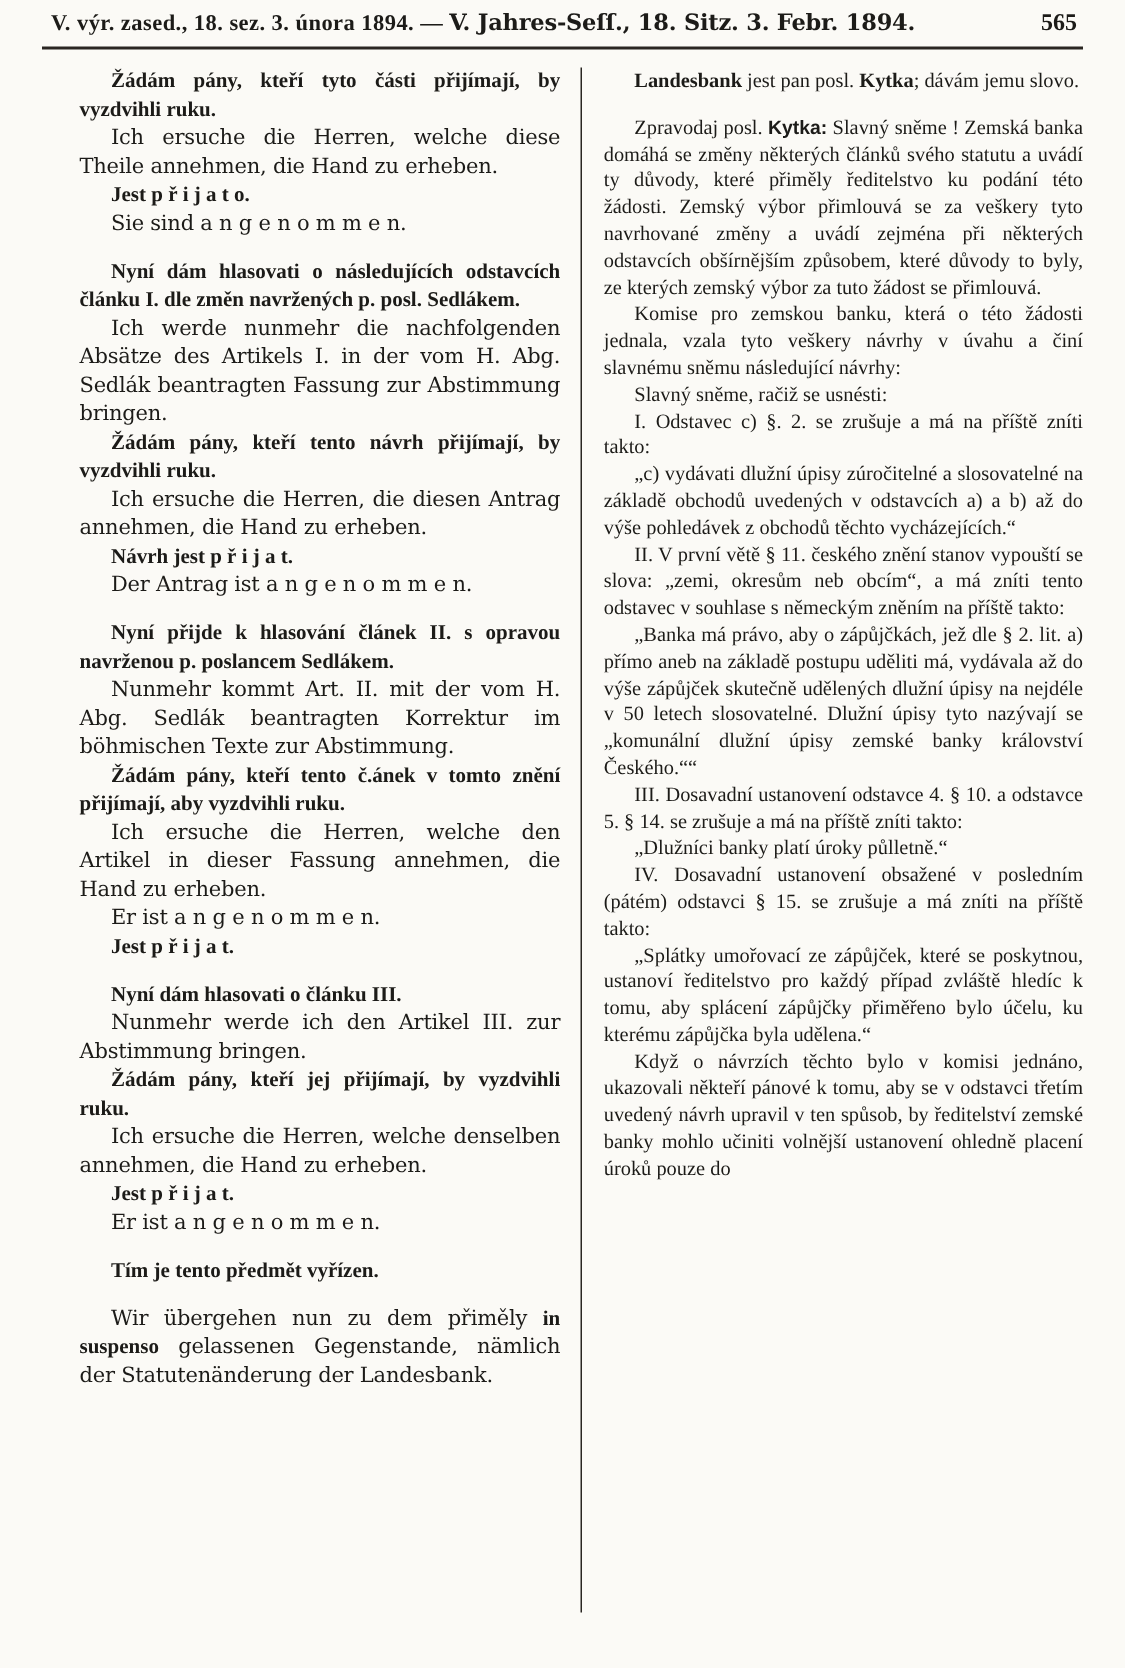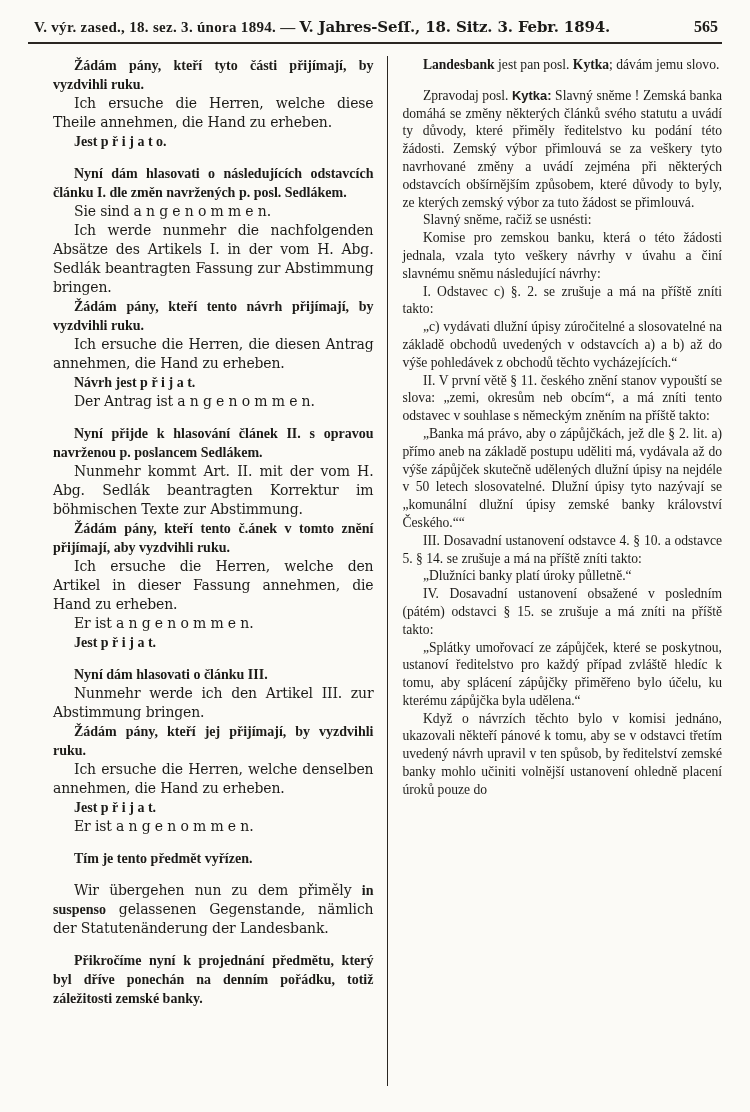--- a/index.html
+++ b/index.html
@@ -4,21 +4,21 @@
 <style>
   html,body{margin:0;padding:0;}
   body{
     width:750px;height:1112px;overflow:hidden;
     background:#f4f2ec;
     font-family:"Liberation Serif","DejaVu Serif",serif;
     color:#1c1b18;
   }
   .page{
     width:750px;height:1112px;background:#fbfaf6;
-    box-sizing:border-box;padding:14px 28px 0 28px;
+    box-sizing:border-box;padding:2px 28px 0 28px;
     position:relative;
   }
   
   .header{
     display:flex;align-items:baseline;justify-content:space-between;
     border-bottom:2px solid #2a2622;
     padding:4px 4px 6px 6px;
   }
   .header .session{font-size:15px;font-weight:bold;letter-spacing:.3px;white-space:nowrap;}
   .header .session .de{font-weight:bold;}
@@ -50,48 +50,47 @@
       <span class="de">V. Jahres-Seſſ., 18. Sitz. 3. Febr. 1894.</span>
     </div>
     <div class="pageno">565</div>
   </div>
 
   <div class="cols">
     <div class="col col-left">
         <p class="para"><span class="cz-b">Žádám pány, kteří tyto části přijímají, by vyzdvihli ruku.</span></p>
         <p class="para"><span class="de">Ich ersuche die Herren, welche diese Theile annehmen, die Hand zu erheben.</span></p>
         <p class="para"><span class="cz-b">Jest p ř i j a t o.</span></p>
+        <p class="para"><span class="de">Sie sind a n g e n o m m e n.</span></p>
         <p class="para gap"><span class="cz-b">Nyní dám hlasovati o následujících odstavcích článku I. dle změn navržených p. posl. Sedlákem.</span></p>
-        <p class="para"><span class="de">Sie sind a n g e n o m m e n.</span></p>
         <p class="para"><span class="de">Ich werde nunmehr die nachfolgenden Absätze des Artikels I. in der vom H. Abg. Sedlák beantragten Fassung zur Abstimmung bringen.</span></p>
         <p class="para"><span class="cz-b">Žádám pány, kteří tento návrh přijímají, by vyzdvihli ruku.</span></p>
         <p class="para"><span class="de">Ich ersuche die Herren, die diesen Antrag annehmen, die Hand zu erheben.</span></p>
         <p class="para"><span class="cz-b">Návrh jest p ř i j a t.</span></p>
         <p class="para"><span class="de">Der Antrag ist a n g e n o m m e n.</span></p>
         <p class="para gap"><span class="cz-b">Nyní přijde k hlasování článek II. s opravou navrženou p. poslancem Sedlákem.</span></p>
         <p class="para"><span class="de">Nunmehr kommt Art. II. mit der vom H. Abg. Sedlák beantragten Korrektur im böhmischen Texte zur Abstimmung.</span></p>
         <p class="para"><span class="cz-b">Žádám pány, kteří tento č.ánek v tomto znění přijímají, aby vyzdvihli ruku.</span></p>
         <p class="para"><span class="de">Ich ersuche die Herren, welche den Artikel in dieser Fassung annehmen, die Hand zu erheben.</span></p>
         <p class="para"><span class="de">Er ist a n g e n o m m e n.</span></p>
         <p class="para"><span class="cz-b">Jest p ř i j a t.</span></p>
         <p class="para gap"><span class="cz-b">Nyní dám hlasovati o článku III.</span></p>
         <p class="para"><span class="de">Nunmehr werde ich den Artikel III. zur Abstimmung bringen.</span></p>
         <p class="para"><span class="cz-b">Žádám pány, kteří jej přijímají, by vyzdvihli ruku.</span></p>
         <p class="para"><span class="de">Ich ersuche die Herren, welche denselben annehmen, die Hand zu erheben.</span></p>
         <p class="para"><span class="cz-b">Jest p ř i j a t.</span></p>
         <p class="para"><span class="de">Er ist a n g e n o m m e n.</span></p>
         <p class="para gap"><span class="cz-b">Tím je tento předmět vyřízen.</span></p>
         <p class="para gap"><span class="de">Wir übergehen nun zu dem přiměly </span><span class="cz-b">in suspenso</span><span class="de"> gelassenen Gegenstande, nämlich der Statutenänderung der Landesbank.</span></p>
-        <p class="para gap"><span class="cz-b">Přikročíme nyní k projednání předmětu, který byl dříve ponechán na denním pořádku, totiž záležitosti zemské banky.</span></p>
       </div>
     <div class="col col-right">
         <p class="para"><span class="cz-b">Landesbank</span><span class="cz"> jest pan posl. </span><span class="cz-b">Kytka</span><span class="cz">; dávám jemu slovo.</span></p>
         <p class="para gap"><span class="cz">Zpravodaj posl. </span><span class="sans-b">Kytka:</span><span class="cz"> Slavný sněme ! Zemská banka domáhá se změny některých článků svého statutu a uvádí ty důvody, které přiměly ředitelstvo ku podání této žádosti. Zemský výbor přimlouvá se za veškery tyto navrhované změny a uvádí zejména při některých odstavcích obšírnějším způsobem, které důvody to byly, ze kterých zemský výbor za tuto žádost se přimlouvá.</span></p>
+        <p class="para"><span class="cz">Komise pro zemskou banku, která o této žádosti jednala, vzala tyto veškery návrhy v úvahu a činí slavnému sněmu následující návrhy:</span></p>
         <p class="para"><span class="cz">Slavný sněme, račiž se usnésti:</span></p>
-        <p class="para"><span class="cz">Komise pro zemskou banku, která o této žádosti jednala, vzala tyto veškery návrhy v úvahu a činí slavnému sněmu následující návrhy:</span></p>
         <p class="para"><span class="cz">I. Odstavec c) §. 2. se zrušuje a má na příště zníti takto:</span></p>
         <p class="para"><span class="cz">„c) vydávati dlužní úpisy zúročitelné a slosovatelné na základě obchodů uvedených v odstavcích a) a b) až do výše pohledávek z obchodů těchto vycházejících.“</span></p>
         <p class="para"><span class="cz">II. V první větě § 11. českého znění stanov vypouští se slova: „zemi, okresům neb obcím“, a má zníti tento odstavec v souhlase s německým zněním na příště takto:</span></p>
         <p class="para"><span class="cz">„Banka má právo, aby o zápůjčkách, jež dle § 2. lit. a) přímo aneb na základě postupu uděliti má, vydávala až do výše zápůjček skutečně udělených dlužní úpisy na nejdéle v 50 letech slosovatelné. Dlužní úpisy tyto nazývají se „komunální dlužní úpisy zemské banky království Českého.““</span></p>
         <p class="para"><span class="cz">III. Dosavadní ustanovení odstavce 4. § 10. a odstavce 5. § 14. se zrušuje a má na příště zníti takto:</span></p>
         <p class="para"><span class="cz">„Dlužníci banky platí úroky půlletně.“</span></p>
         <p class="para"><span class="cz">IV. Dosavadní ustanovení obsažené v posledním (pátém) odstavci § 15. se zrušuje a má zníti na příště takto:</span></p>
         <p class="para"><span class="cz">„Splátky umořovací ze zápůjček, které se poskytnou, ustanoví ředitelstvo pro každý případ zvláště hledíc k tomu, aby splácení zápůjčky přiměřeno bylo účelu, ku kterému zápůjčka byla udělena.“</span></p>
         <p class="para"><span class="cz">Když o návrzích těchto bylo v komisi jednáno, ukazovali někteří pánové k tomu, aby se v odstavci třetím uvedený návrh upravil v ten spůsob, by ředitelství zemské banky mohlo učiniti volnější ustanovení ohledně placení úroků pouze do</span></p>
       </div>

